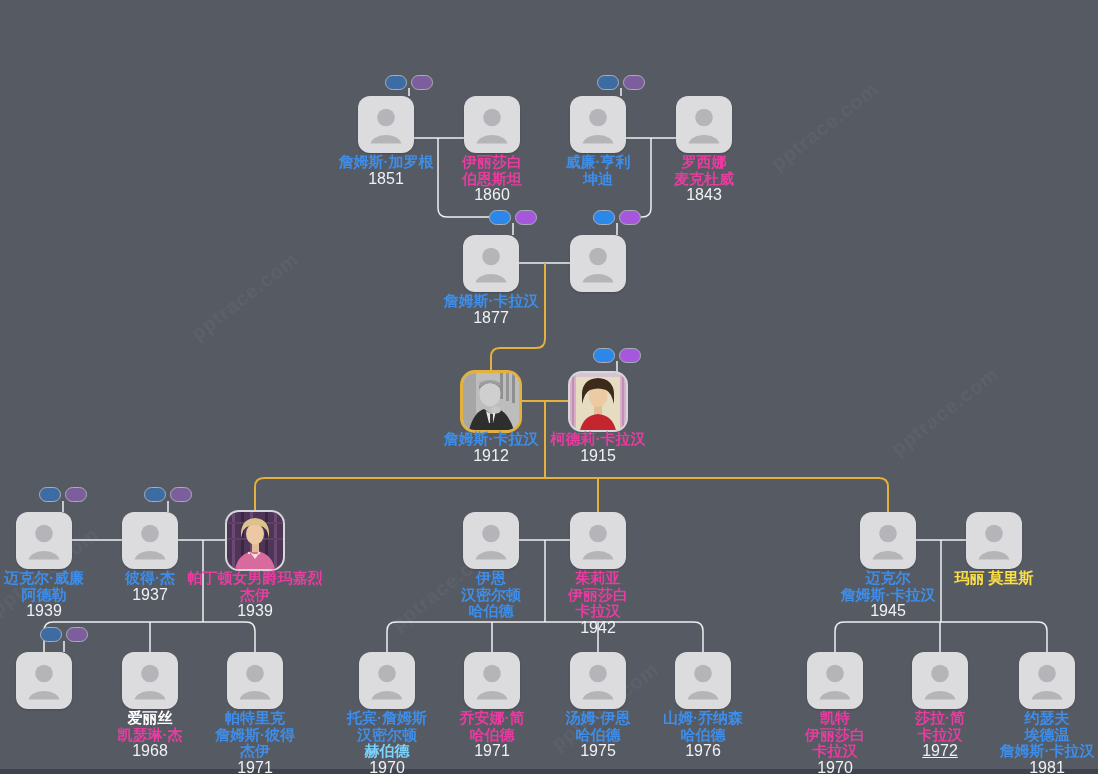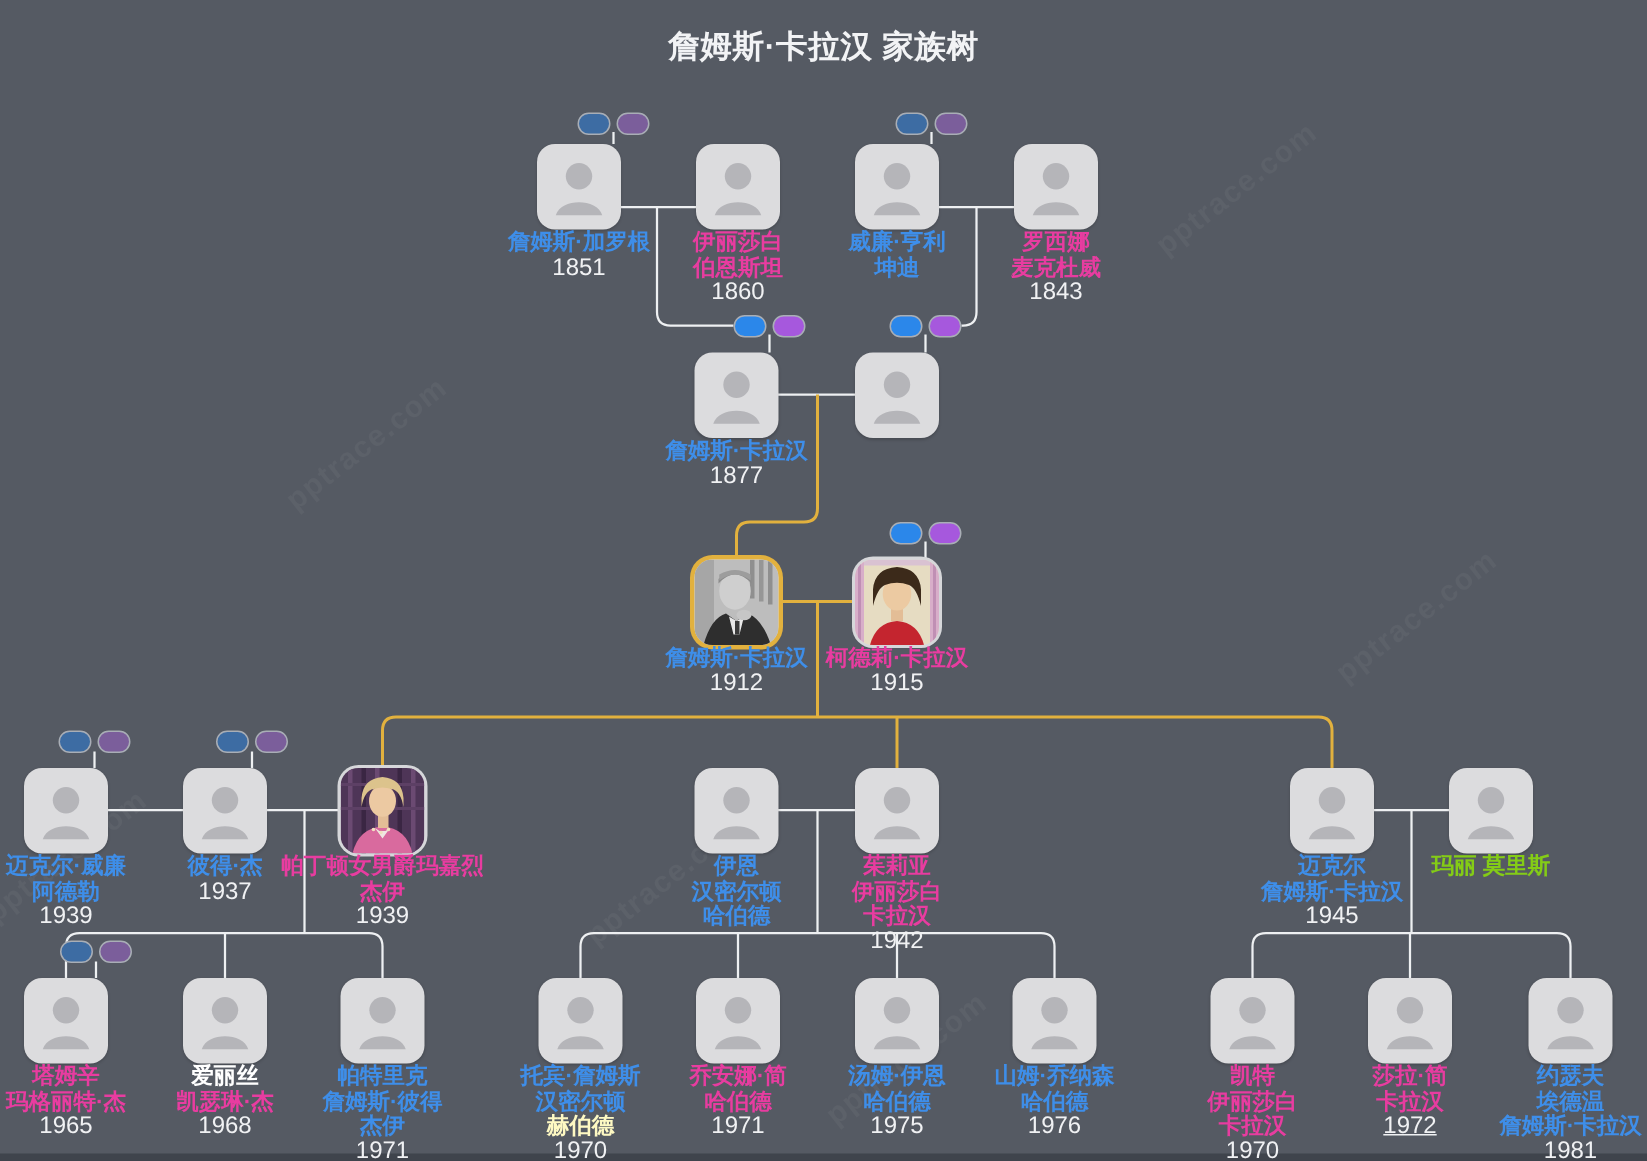--- a/index.html
+++ b/index.html
@@ -40,21 +40,20 @@
     border:1px solid #a9aeb6;box-sizing:border-box;
   }
   .pill.father{left:0;}
   .pill.mother{right:0;}
   .bottombar{position:absolute;left:0;bottom:0;width:100%;height:5px;}
 </style>
 </head>
 <body>
 
 <div id="stage" style="background: rgb(85, 90, 99);">
-  <div class="title">詹姆斯·卡拉汉 家族树</div>
   <div class="bottombar" style="background: rgb(63, 68, 76);"></div>
 <div class="watermark" style="left: -20px; top: 560px;">pptrace.com</div>
     <div class="watermark" style="left: 380px; top: 575px;">pptrace.com</div>
     <div class="watermark" style="left: 180px; top: 285px;">pptrace.com</div>
     <div class="watermark" style="left: 760px; top: 115px;">pptrace.com</div>
     <div class="watermark" style="left: 880px; top: 400px;">pptrace.com</div>
     <div class="watermark" style="left: 540px; top: 695px;">pptrace.com</div>
     <svg id="lines" width="1098" height="774">
       <path d="M386 138 H492" fill="none" stroke="#eef0f2" stroke-width="1.5"></path>
       <path d="M598 138 H704" fill="none" stroke="#eef0f2" stroke-width="1.5"></path>
@@ -266,31 +265,26 @@
     <div class="label" style="left: 888px; top: 570px;">
       <div class="nm" style="color: rgb(62, 142, 233);">迈克尔</div>
       <div class="nm" style="color: rgb(62, 142, 233);">詹姆斯·卡拉汉</div>
       <div class="yr" style="color: rgb(240, 241, 243);">1945</div>
     </div>
     <div class="card" style="left: 966px; top: 512px; background: rgb(220, 220, 222);"><svg width="56" height="57" viewBox="0 0 56 57">
   <circle cx="28" cy="21.5" r="8.8" fill="#b5b5b9"></circle>
   <path d="M12.5,47.5 C16,36 40,36 43.5,47.5 Z" fill="#b5b5b9"></path>
       </svg></div>
     <div class="label" style="left: 994px; top: 570px;">
-      <div class="nm" style="color: #84cc16;">玛丽 莫里斯</div>
+      <div class="nm" style="color: #fde047;">玛丽 莫里斯</div>
     </div>
     <div class="card" style="left: 16px; top: 652px; background: rgb(220, 220, 222);"><svg width="56" height="57" viewBox="0 0 56 57">
   <circle cx="28" cy="21.5" r="8.8" fill="#b5b5b9"></circle>
   <path d="M12.5,47.5 C16,36 40,36 43.5,47.5 Z" fill="#b5b5b9"></path>
       </svg></div>
-    <div class="label" style="left: 44px; top: 710px;">
-      <div class="nm" style="color: rgb(232, 60, 160);">塔姆辛</div>
-      <div class="nm" style="color: rgb(232, 60, 160);">玛格丽特·杰</div>
-      <div class="yr" style="color: rgb(240, 241, 243);">1965</div>
-    </div>
     <div class="card" style="left: 122px; top: 652px; background: rgb(220, 220, 222);"><svg width="56" height="57" viewBox="0 0 56 57">
   <circle cx="28" cy="21.5" r="8.8" fill="#b5b5b9"></circle>
   <path d="M12.5,47.5 C16,36 40,36 43.5,47.5 Z" fill="#b5b5b9"></path>
       </svg></div>
     <div class="label" style="left: 150px; top: 710px;">
       <div class="nm" style="color: #ffffff;">爱丽丝</div>
       <div class="nm" style="color: rgb(232, 60, 160);">凯瑟琳·杰</div>
       <div class="yr" style="color: rgb(240, 241, 243);">1968</div>
     </div>
     <div class="card" style="left: 227px; top: 652px; background: rgb(220, 220, 222);"><svg width="56" height="57" viewBox="0 0 56 57">
@@ -303,21 +297,21 @@
       <div class="nm" style="color: rgb(62, 142, 233);">杰伊</div>
       <div class="yr" style="color: rgb(240, 241, 243);">1971</div>
     </div>
     <div class="card" style="left: 359px; top: 652px; background: rgb(220, 220, 222);"><svg width="56" height="57" viewBox="0 0 56 57">
   <circle cx="28" cy="21.5" r="8.8" fill="#b5b5b9"></circle>
   <path d="M12.5,47.5 C16,36 40,36 43.5,47.5 Z" fill="#b5b5b9"></path>
       </svg></div>
     <div class="label" style="left: 387px; top: 710px;">
       <div class="nm" style="color: rgb(62, 142, 233);">托宾·詹姆斯</div>
       <div class="nm" style="color: rgb(62, 142, 233);">汉密尔顿</div>
-      <div class="nm" style="color: #fef9c3;">赫伯德</div>
+      <div class="nm" style="color: #7dd3fc;">赫伯德</div>
       <div class="yr" style="color: rgb(240, 241, 243);">1970</div>
     </div>
     <div class="card" style="left: 464px; top: 652px; background: rgb(220, 220, 222);"><svg width="56" height="57" viewBox="0 0 56 57">
   <circle cx="28" cy="21.5" r="8.8" fill="#b5b5b9"></circle>
   <path d="M12.5,47.5 C16,36 40,36 43.5,47.5 Z" fill="#b5b5b9"></path>
       </svg></div>
     <div class="label" style="left: 492px; top: 710px;">
       <div class="nm" style="color: rgb(232, 60, 160);">乔安娜·简</div>
       <div class="nm" style="color: rgb(232, 60, 160);">哈伯德</div>
       <div class="yr" style="color: rgb(240, 241, 243);">1971</div>

